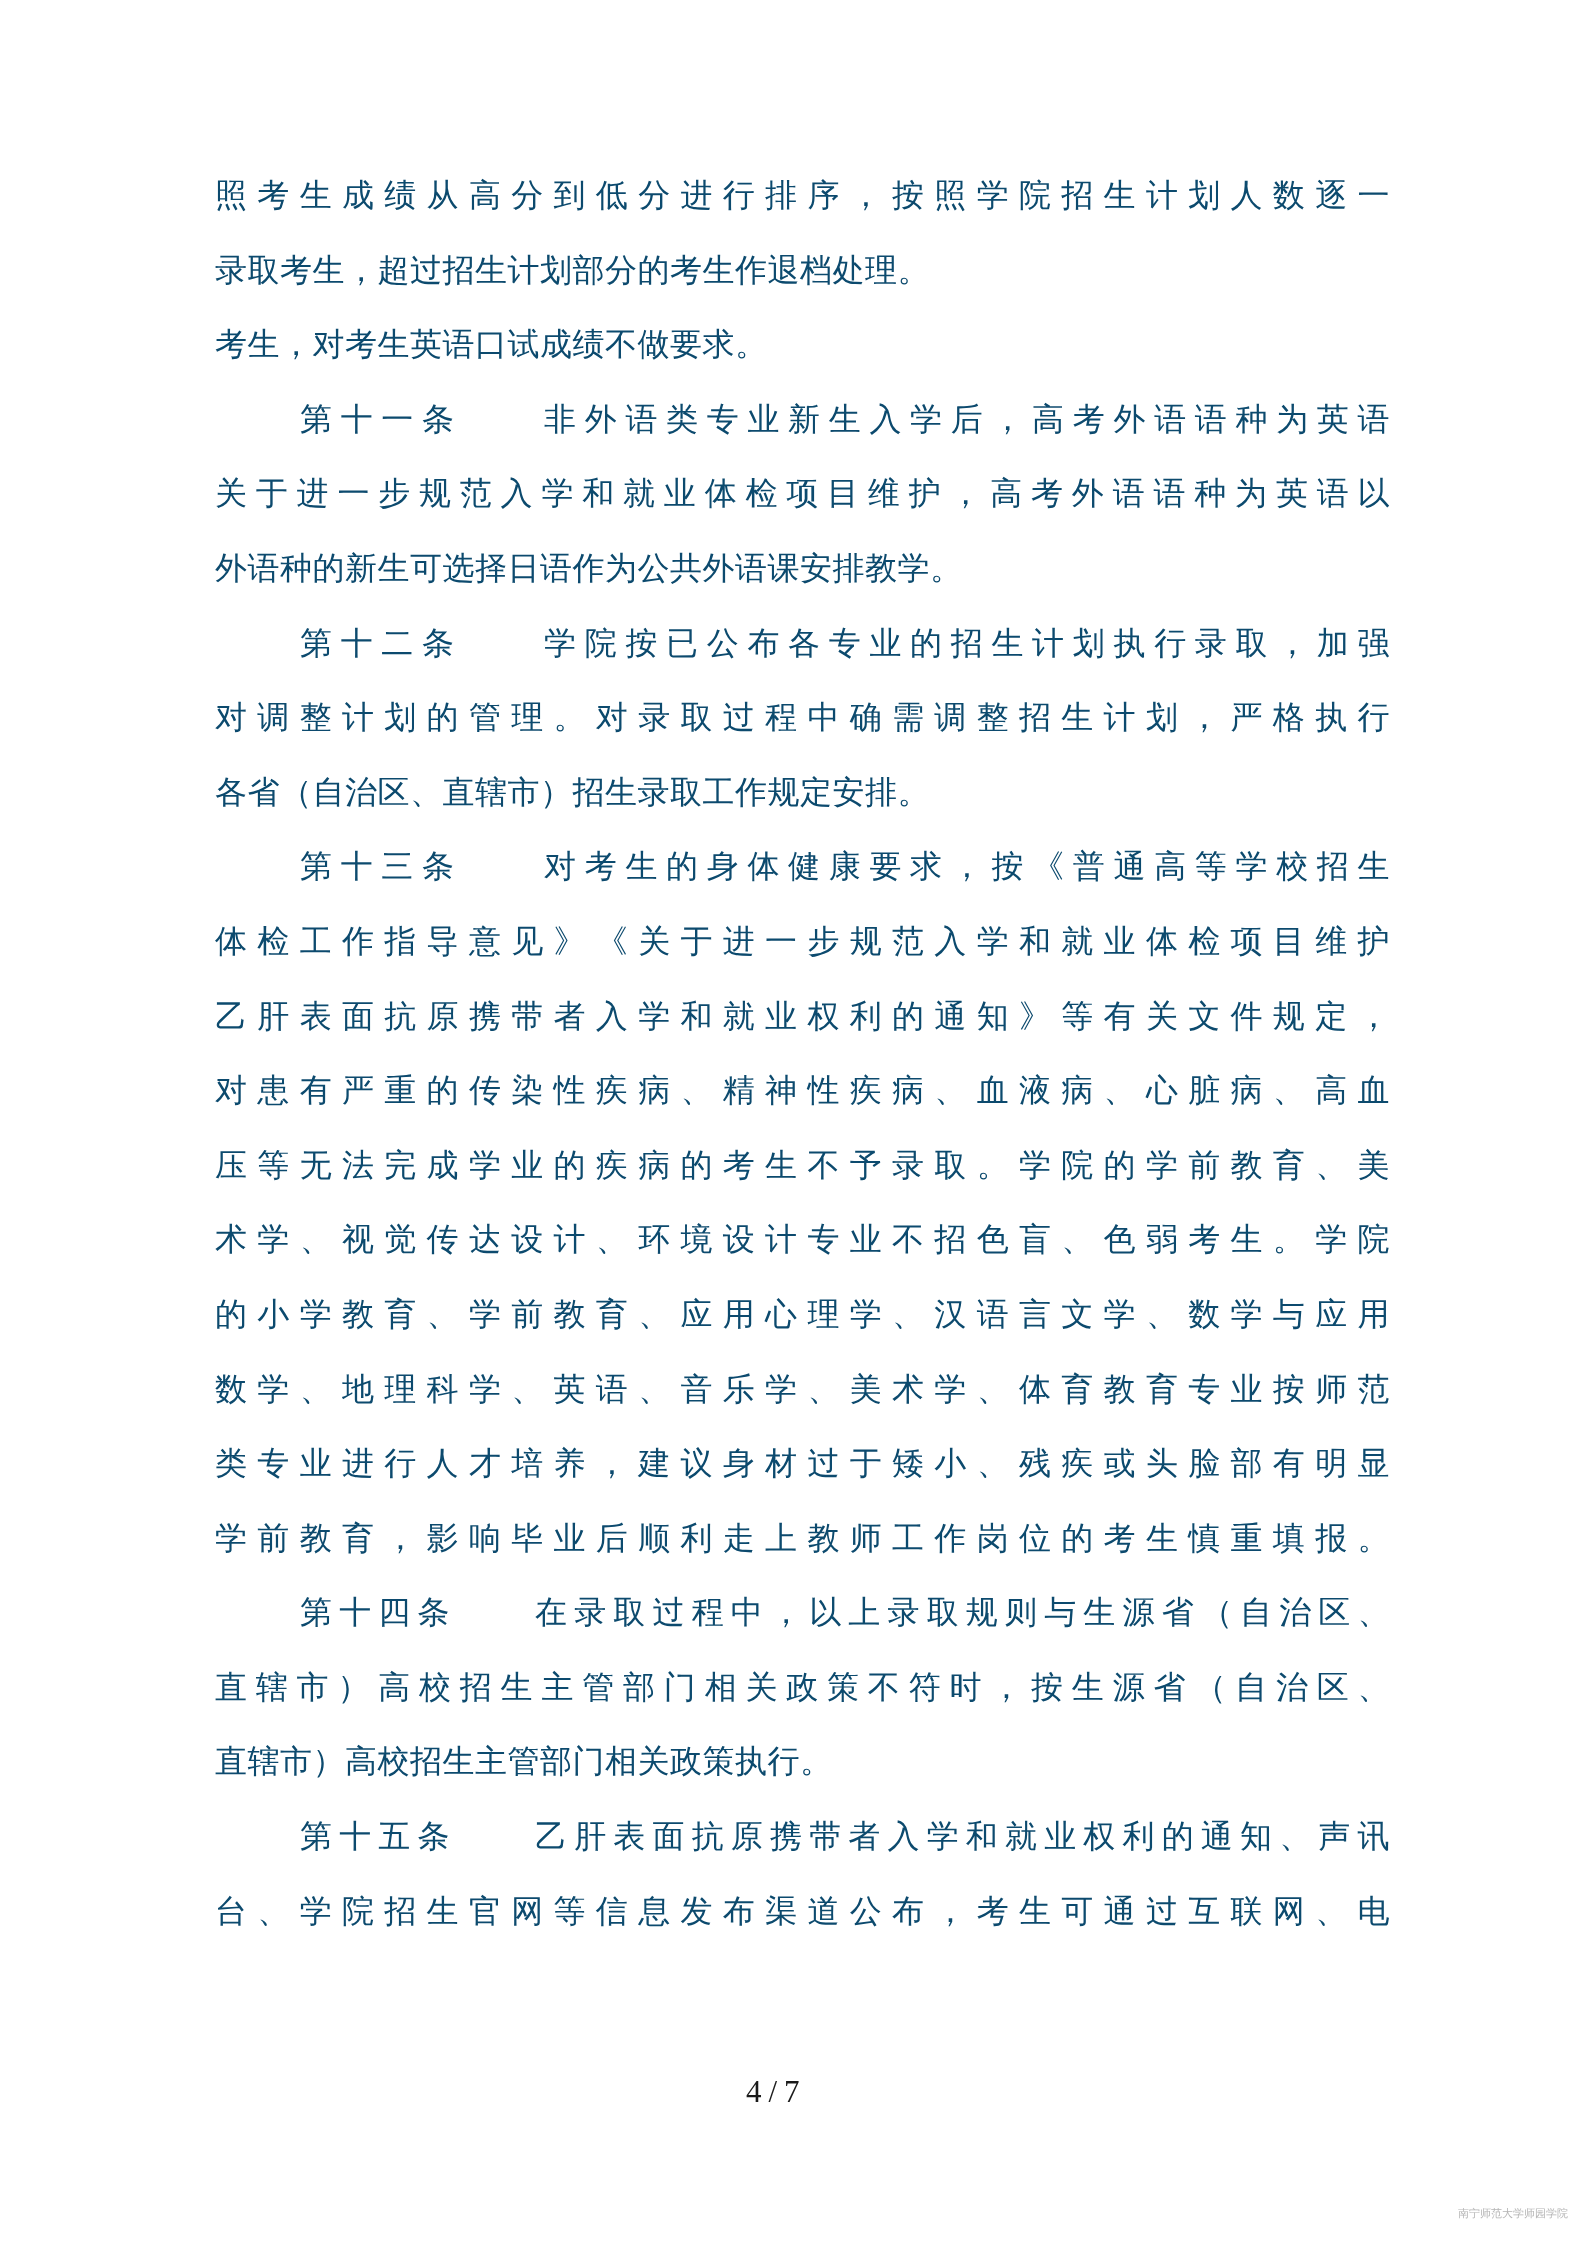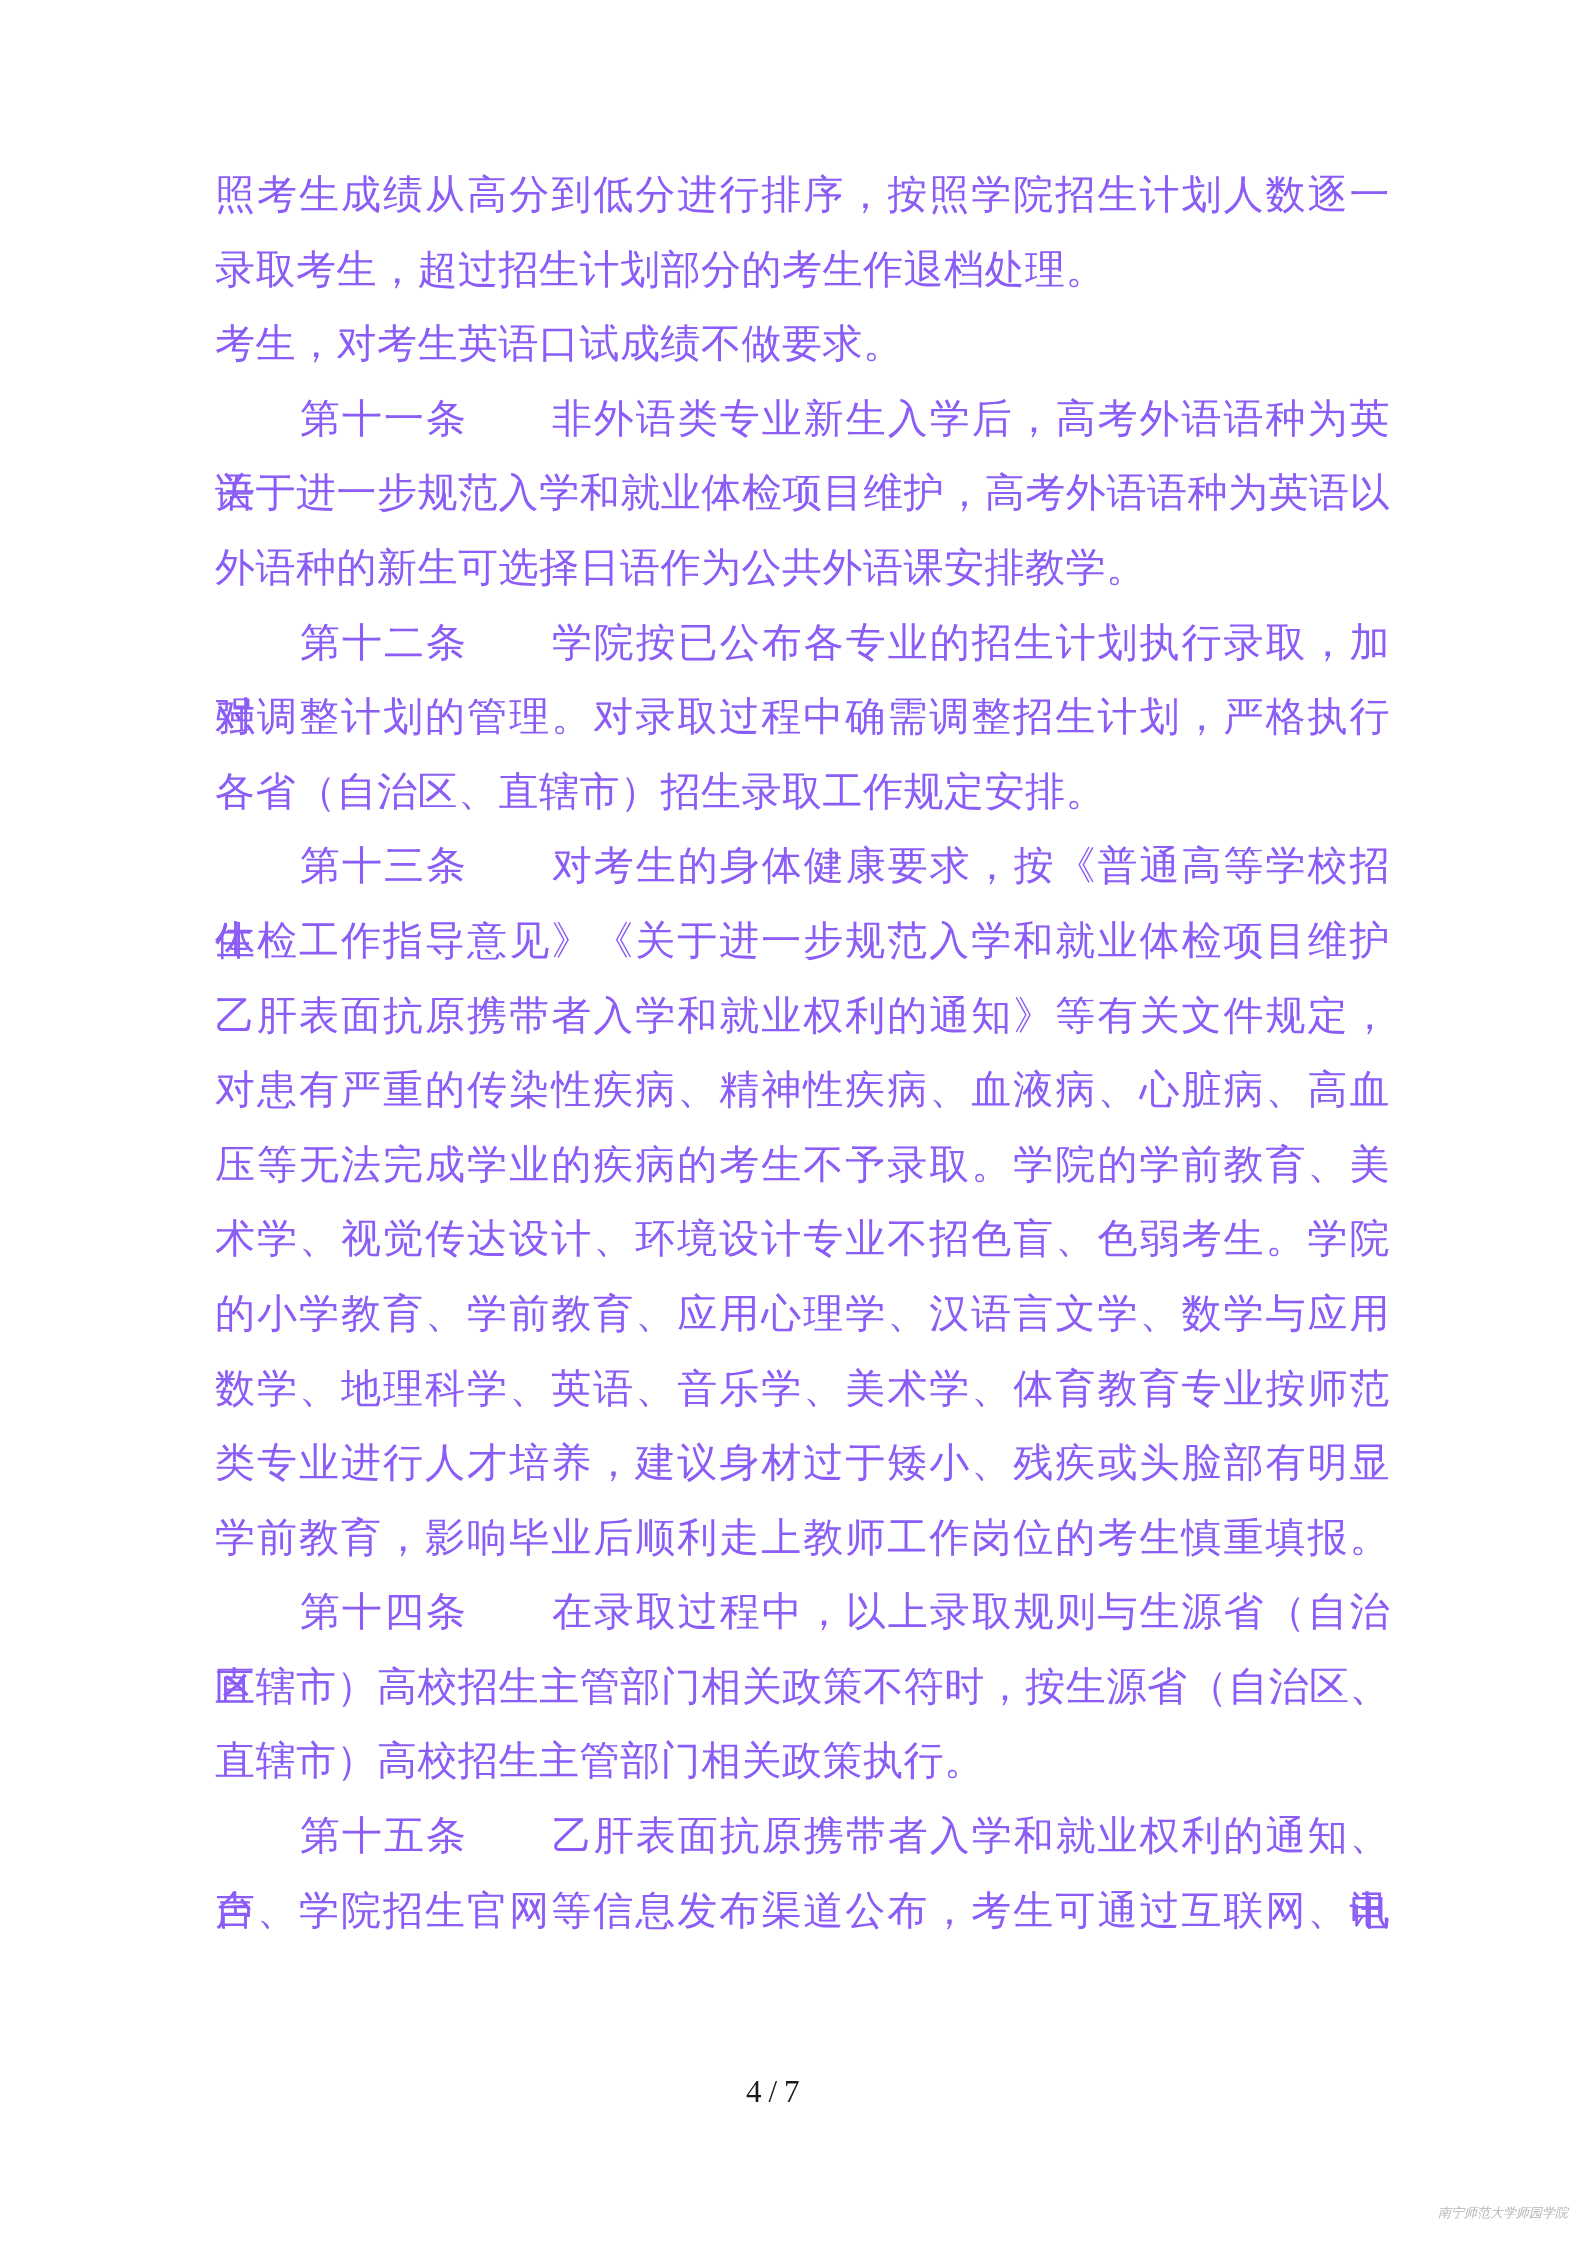--- a/index.html
+++ b/index.html
@@ -25,23 +25,23 @@
   }
   .body-text {
     position: absolute;
     left: 215px;
     top: 158px;
     width: 1175px;
   }
   .line {
     height: 74.6px;
     line-height: 74.6px;
-    font-size: 40px;
+    font-size: 32px;
     letter-spacing: 0.5px;
-    color: #8b5cf6;
+    color: #0c4a6e;
     text-align: justify;
     text-align-last: justify;
     text-justify: inter-character;
     font-weight: normal;
   }
   .line.indent {
     text-indent: 85px;
   }
   .line.end {
     text-align: right;
@@ -54,26 +54,25 @@
     font-size: 31px;
     line-height: 31px;
     letter-spacing: 7px;
     color: #1a1a1a;
     white-space: nowrap;
   }
   .watermark {
     position: absolute;
     right: 19px;
     top: 2207px;
-    font-size: 13px;
+    font-size: 11px;
     line-height: 12px;
     letter-spacing: 0;
     color: #b5b5b5;
     white-space: nowrap;
-    font-style: italic;
   }
 </style>
 </head>
 <body>
 
 <div class="page">
 
   <div class="body-text">
     <div class="line">照考生成绩从高分到低分进行排序，按照学院招生计划人数逐一</div>
     <div class="line end">录取考生，超过招生计划部分的考生作退档处理。</div>

